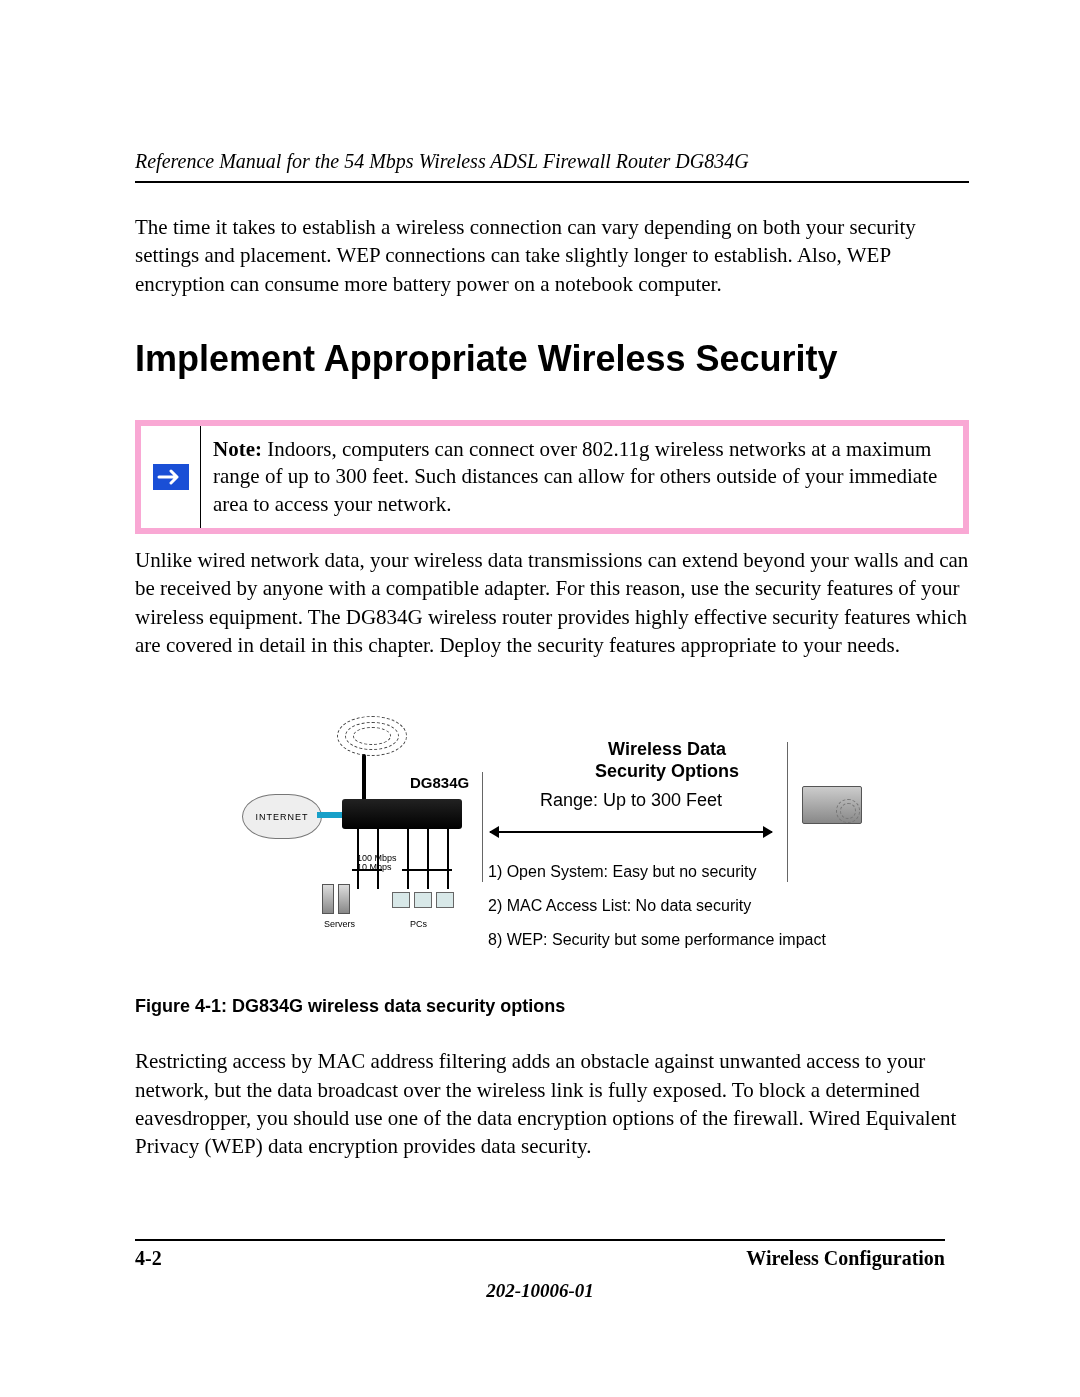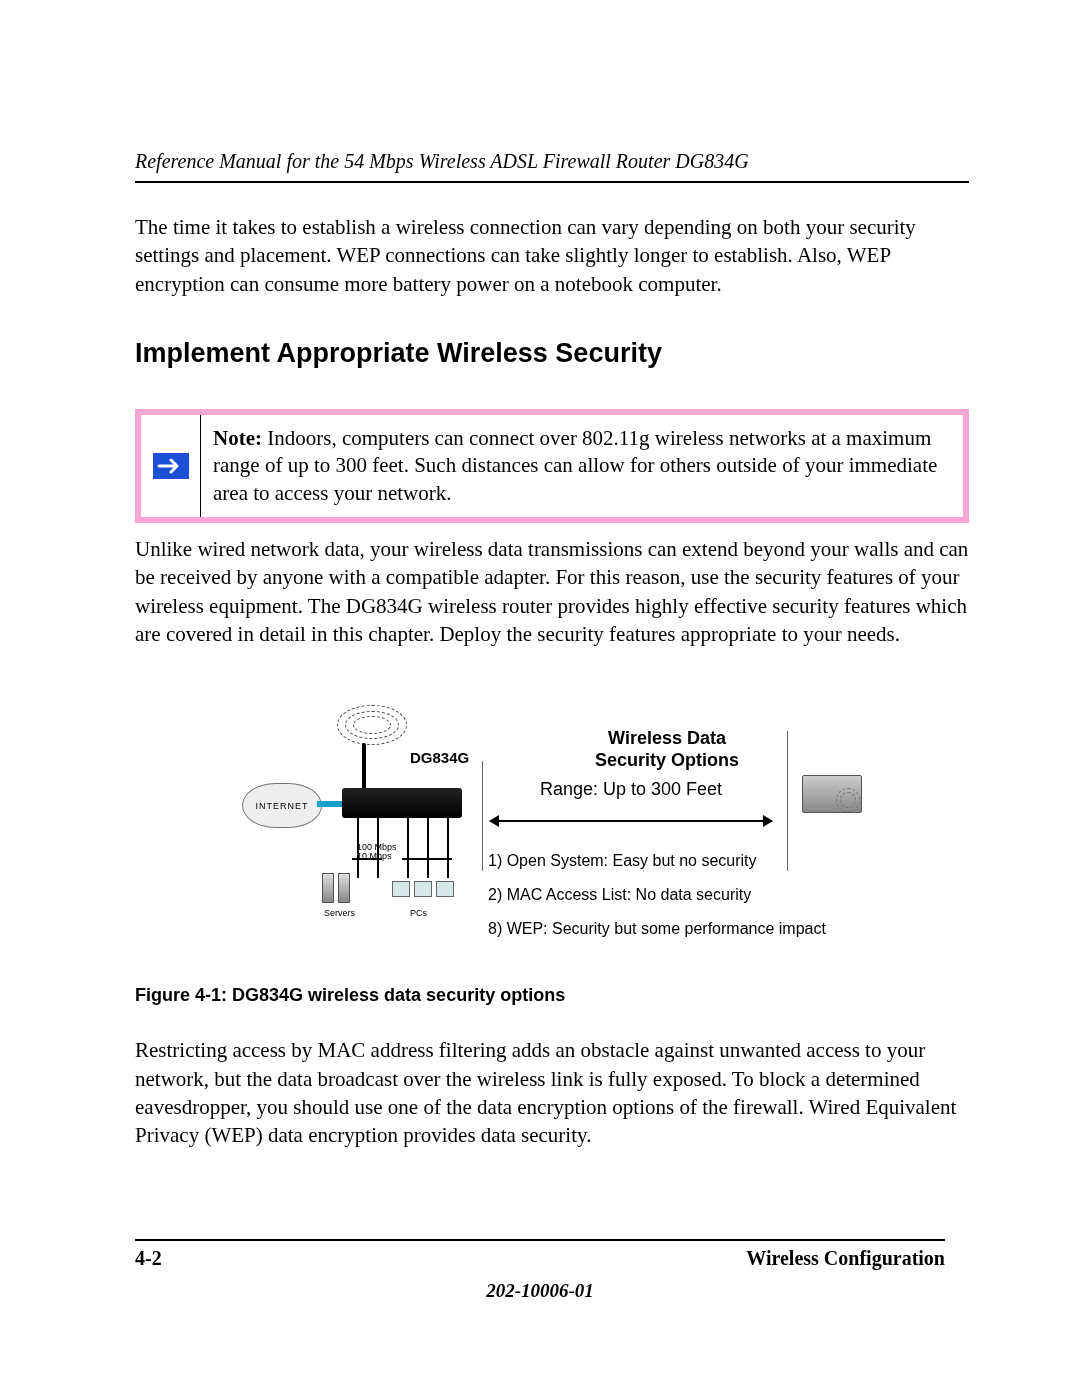--- a/index.html
+++ b/index.html
@@ -1,30 +1,30 @@
 <!DOCTYPE html>
 <html><head>
 <meta charset="utf-8">
 <style>
   * { box-sizing: border-box; margin: 0; padding: 0; }
   html, body { width: 1080px; height: 1397px; background: #fff; font-family: "Times New Roman", Times, serif; color: #000; }
   .page { position: relative; width: 1080px; height: 1397px; padding: 150px 111px 0 135px; }
   .running-header { font-style: italic; font-size: 20px; margin-bottom: 8px; }
   hr.rule { border: none; border-top: 2px solid #000; margin: 0; }
   .para { font-size: 21px; line-height: 1.35; margin-top: 30px; }
-  h2.section-heading { font-family: Helvetica, Arial, sans-serif; font-weight: bold; font-size: 27px; margin-top: 40px; margin-bottom: 40px; }
+  h2.section-heading { font-family: Helvetica, Arial, sans-serif; font-weight: bold; font-size: 36px; margin-top: 40px; margin-bottom: 40px; }
   .note-box { display: flex; border: 6px solid #f9a8d4; margin-top: 10px; }
   .note-icon-cell { width: 60px; display: flex; align-items: center; justify-content: center; border-right: 1px solid #000; }
   .note-icon-rect { width: 36px; height: 26px; background: #1a4fd6; display: flex; align-items: center; justify-content: center; }
   .note-text-cell { flex: 1; padding: 10px 12px; font-size: 21px; line-height: 1.3; }
   .note-text-cell b { font-weight: bold; }
   .figure-wrap { margin: 55px auto 0 auto; width: 600px; position: relative; }
   .figure-top { display: flex; align-items: flex-start; }
   .router-block { width: 230px; position: relative; }
-  .router-label { position: absolute; top: 46px; left: 158px; font-family: Helvetica, Arial, sans-serif; font-weight: bold; font-size: 15px; }
+  .router-label { position: absolute; top: 60px; left: 158px; font-family: Helvetica, Arial, sans-serif; font-weight: bold; font-size: 15px; }
   .cloud { position: absolute; top: 80px; left: -10px; width: 80px; height: 45px; border: 1px solid #777; border-radius: 50% / 60%; background: #eee; font-size: 9px; font-family: Helvetica, Arial, sans-serif; display: flex; align-items: center; justify-content: center; letter-spacing: 1px; }
   .router { position: absolute; top: 85px; left: 90px; width: 120px; height: 30px; background: linear-gradient(#222,#000); border-radius: 3px; }
   .antenna { position: absolute; top: 40px; left: 110px; width: 4px; height: 50px; background: #000; border-radius: 2px; }
   .radio-waves { position: absolute; top: 2px; left: 85px; width: 70px; height: 40px; }
   .radio-waves span { position: absolute; border: 1px dashed #444; border-radius: 50%; width: 100%; height: 100%; }
   .radio-waves span:nth-child(2){ top:6px; left:8px; width:54px; height:28px;}
   .radio-waves span:nth-child(3){ top:11px; left:16px; width:38px; height:18px;}
   .link-line { position: absolute; top: 98px; left: 65px; width: 30px; height: 6px; background: #17a0c9; }
   .eth-lines { position: absolute; top: 115px; left: 100px; width: 110px; height: 70px; }
   .eth-lines div { position: absolute; background: #000; }

